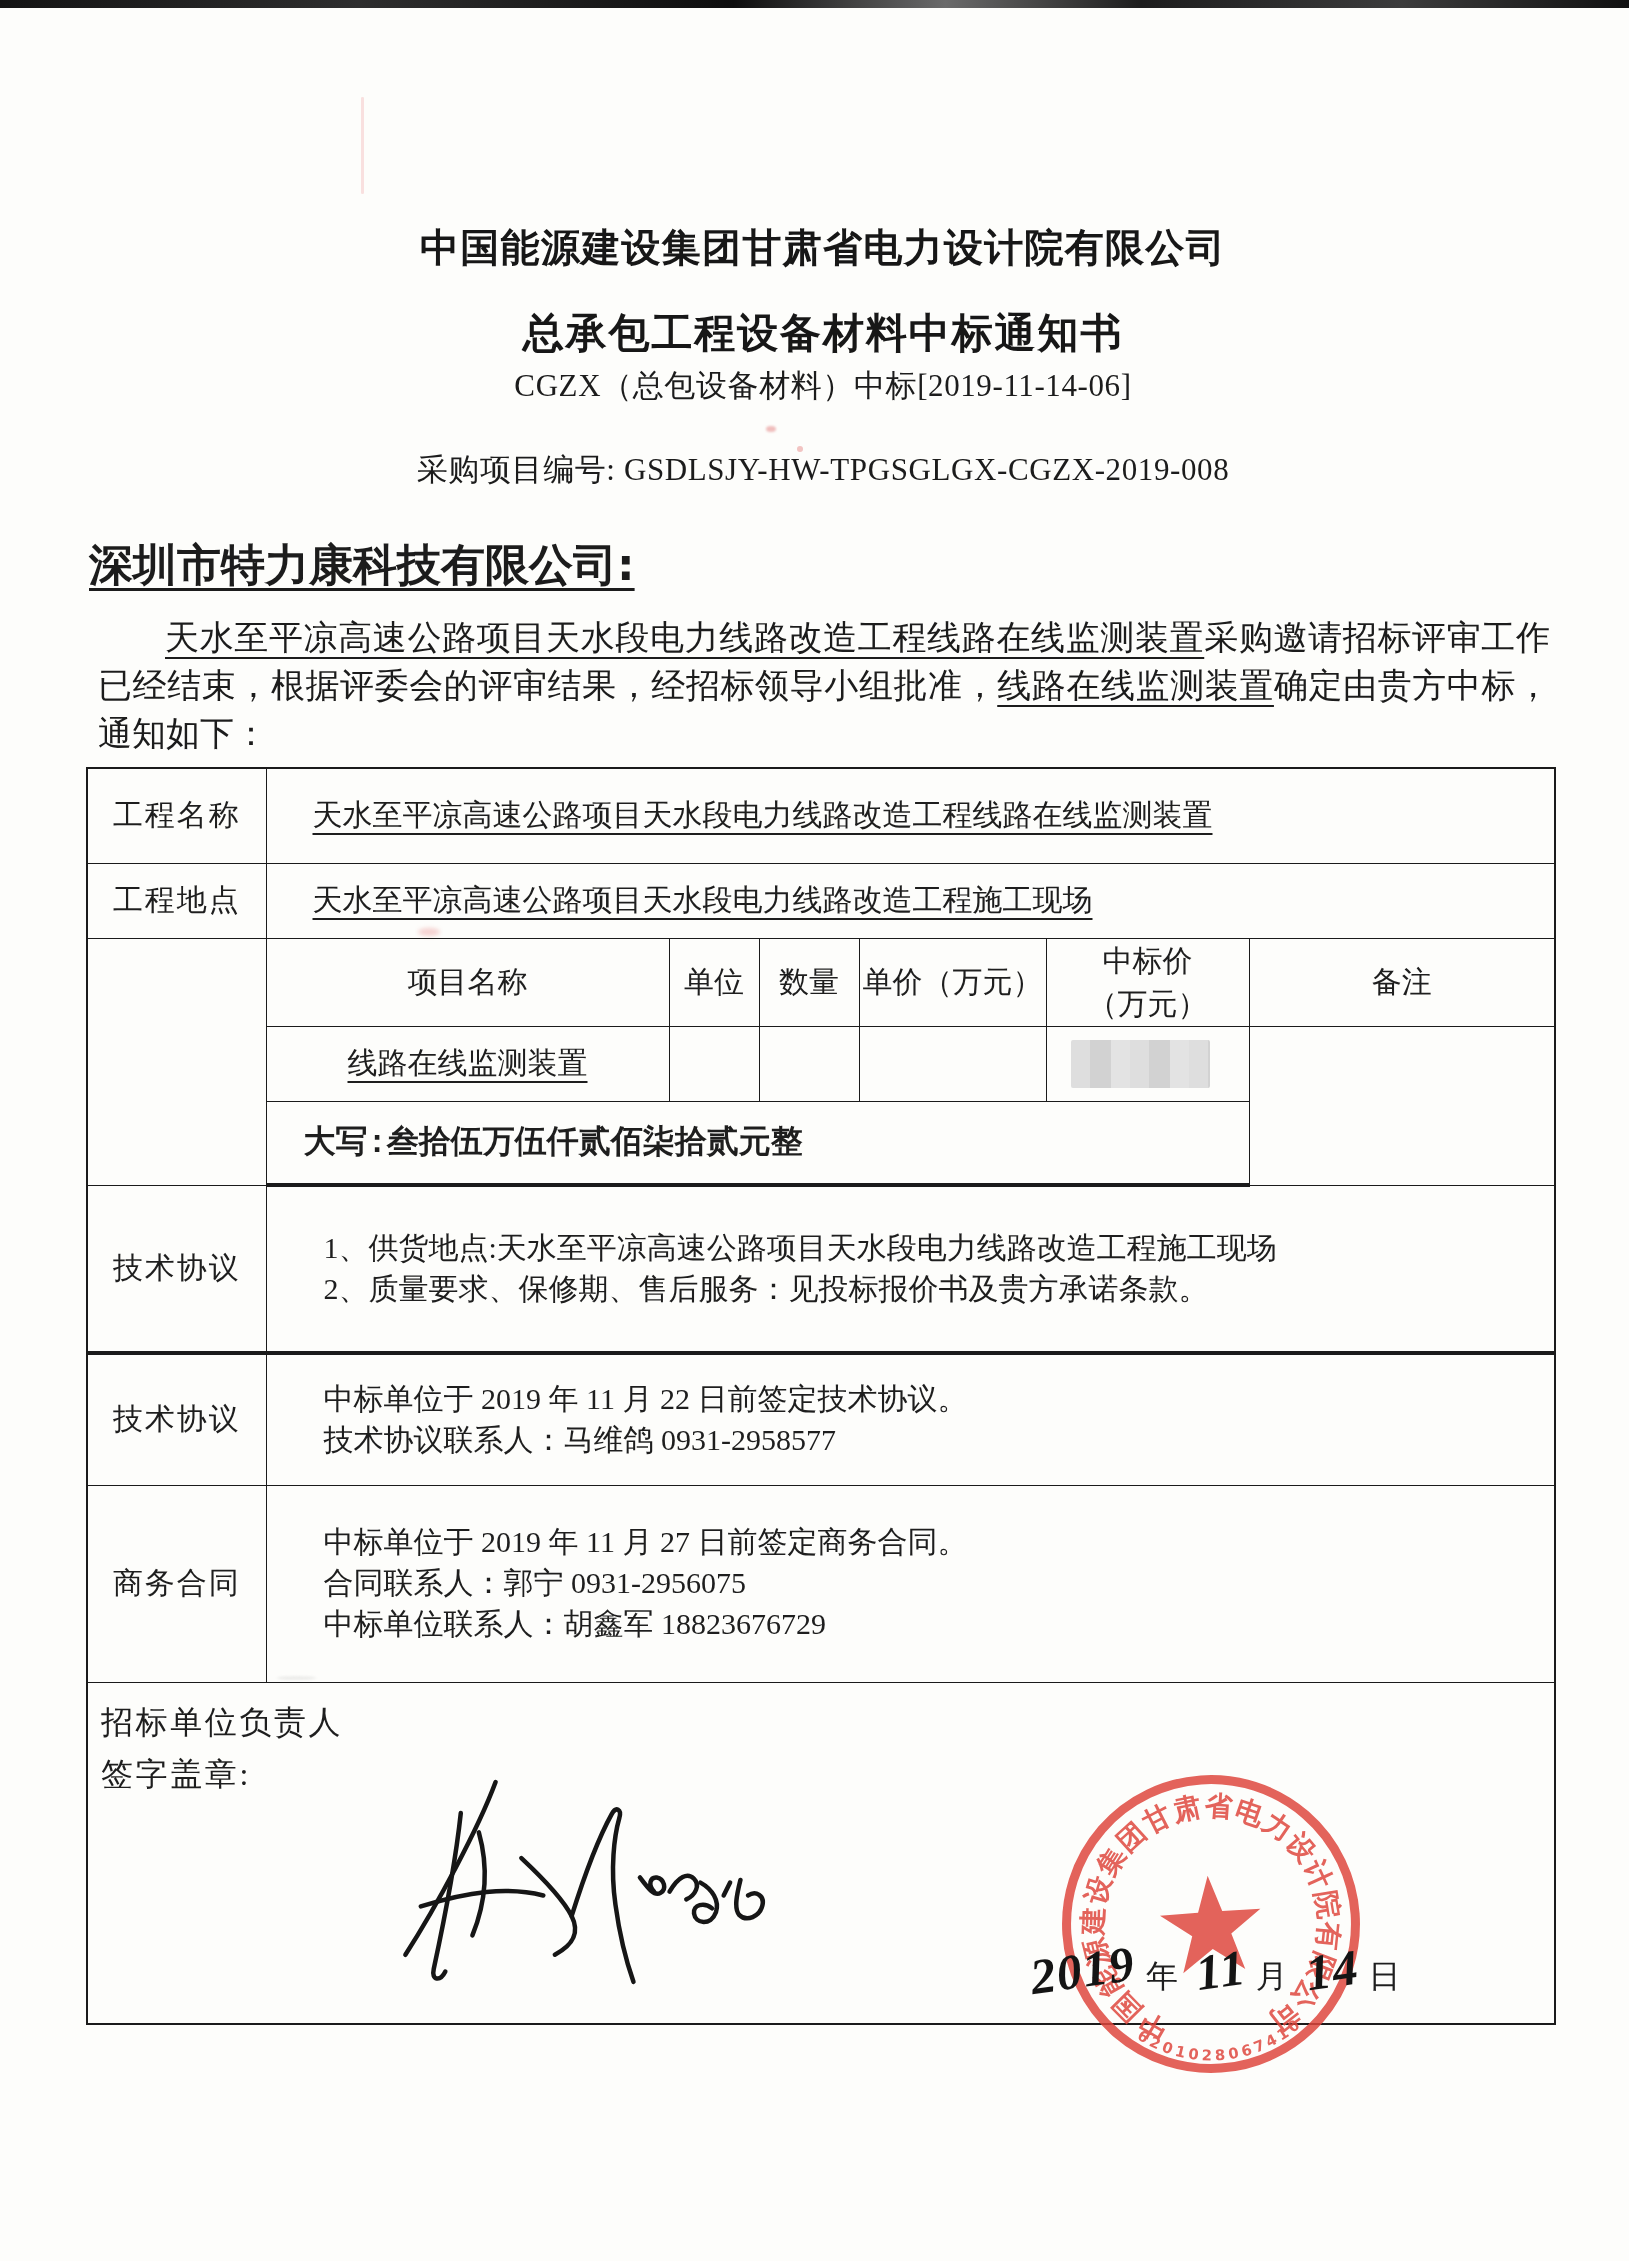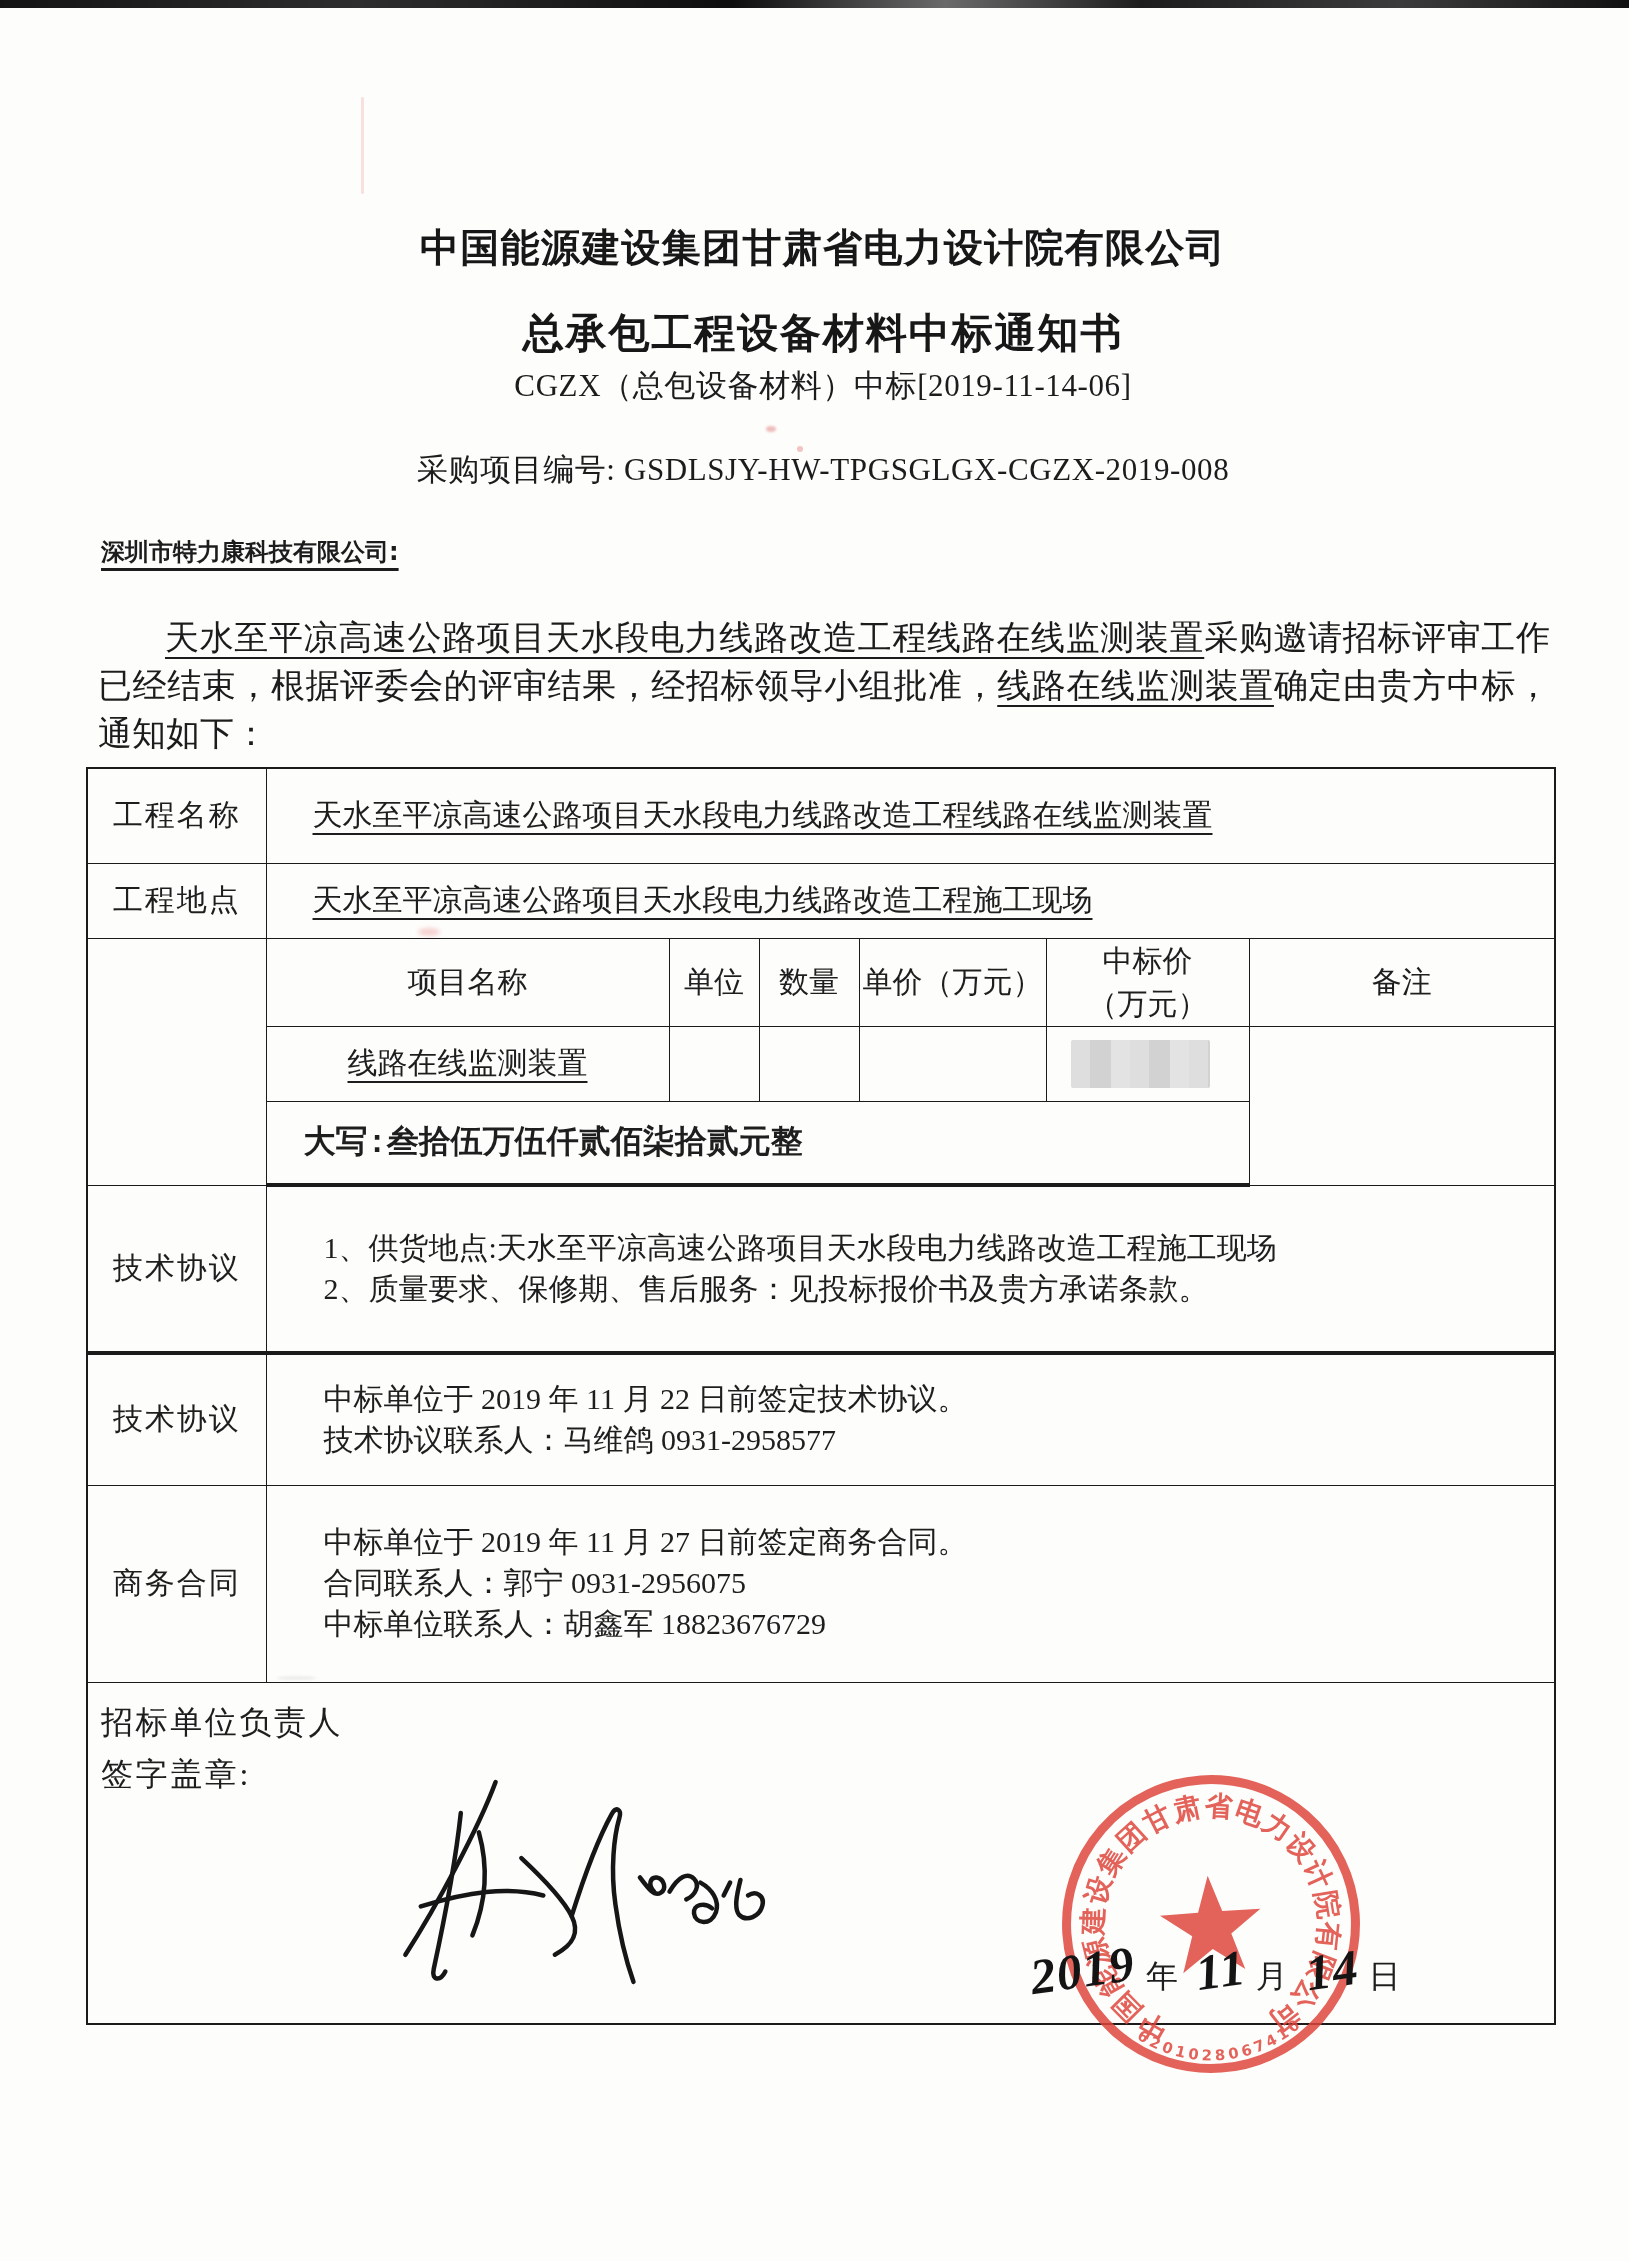--- a/index.html
+++ b/index.html
@@ -22,23 +22,23 @@
     font-weight:900;font-size:39px;letter-spacing:1.3px;color:#171717;
   }
   .title-sub{
     top:306px;
     font-family:"DejaVu Sans","Liberation Sans",sans-serif;
     font-weight:900;font-size:41px;letter-spacing:1.9px;color:#171717;
   }
   .doc-number{top:365px;font-size:31px;letter-spacing:0.6px;}
   .proc-number{top:449px;font-size:31px;letter-spacing:0.6px;}
   .addressee{
-    position:absolute;left:101px;top:536px;
+    position:absolute;left:89px;top:536px;
     font-family:"DejaVu Sans","Liberation Sans",sans-serif;
-    font-weight:900;font-size:24px;
+    font-weight:900;font-size:44px;
     text-decoration:underline;text-decoration-thickness:3.2px;text-underline-offset:8.4px;
   }
   .intro{
     position:absolute;left:98px;top:614px;width:1452px;
     font-size:34px;line-height:48px;text-align:justify;
     text-indent:67px;margin:0;
   }
   .u{text-decoration:underline;text-decoration-thickness:2.3px;text-underline-offset:8.4px;margin-top:43px;}
   .award-table{
     position:absolute;left:86px;top:767px;

